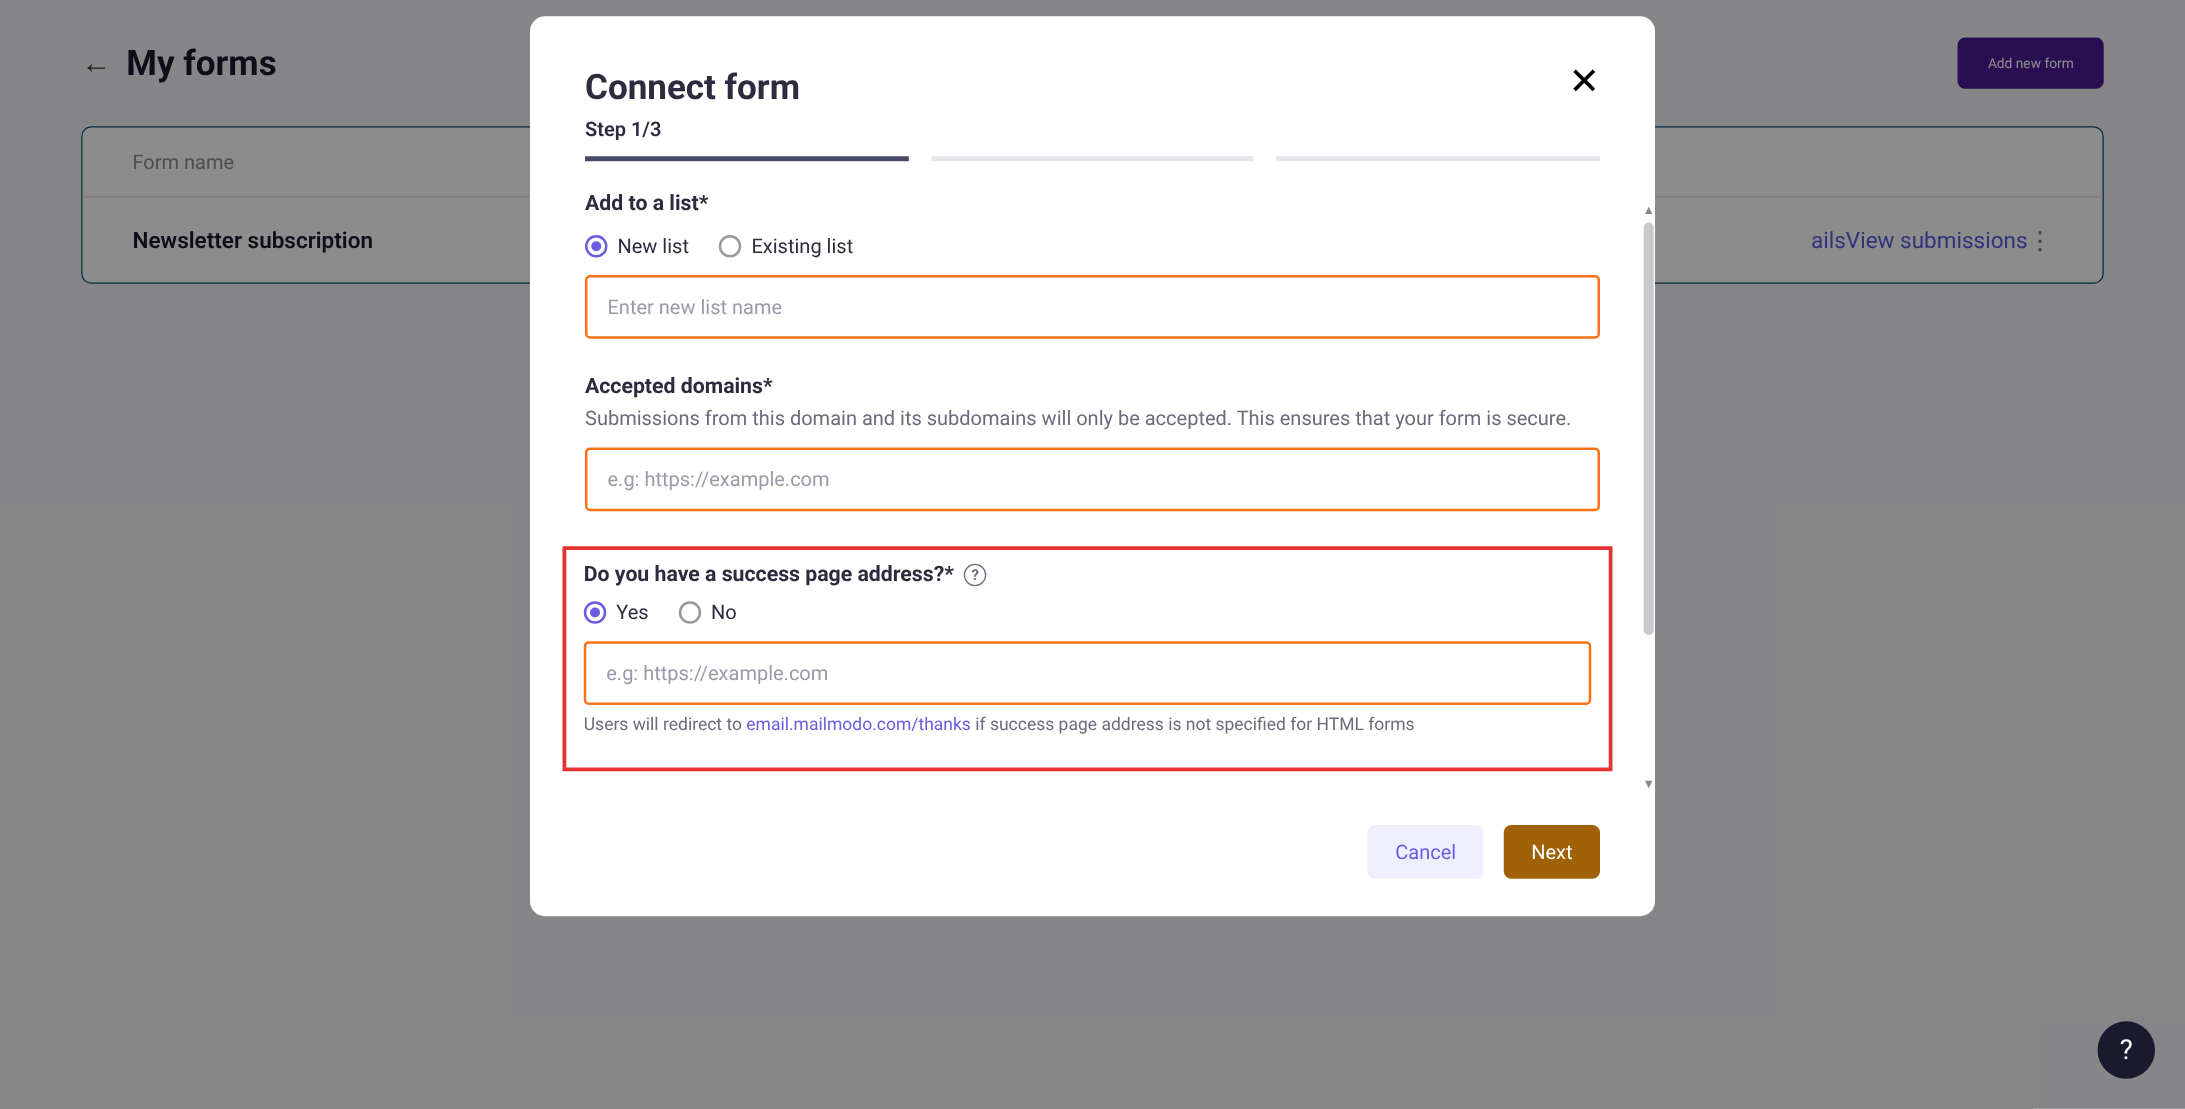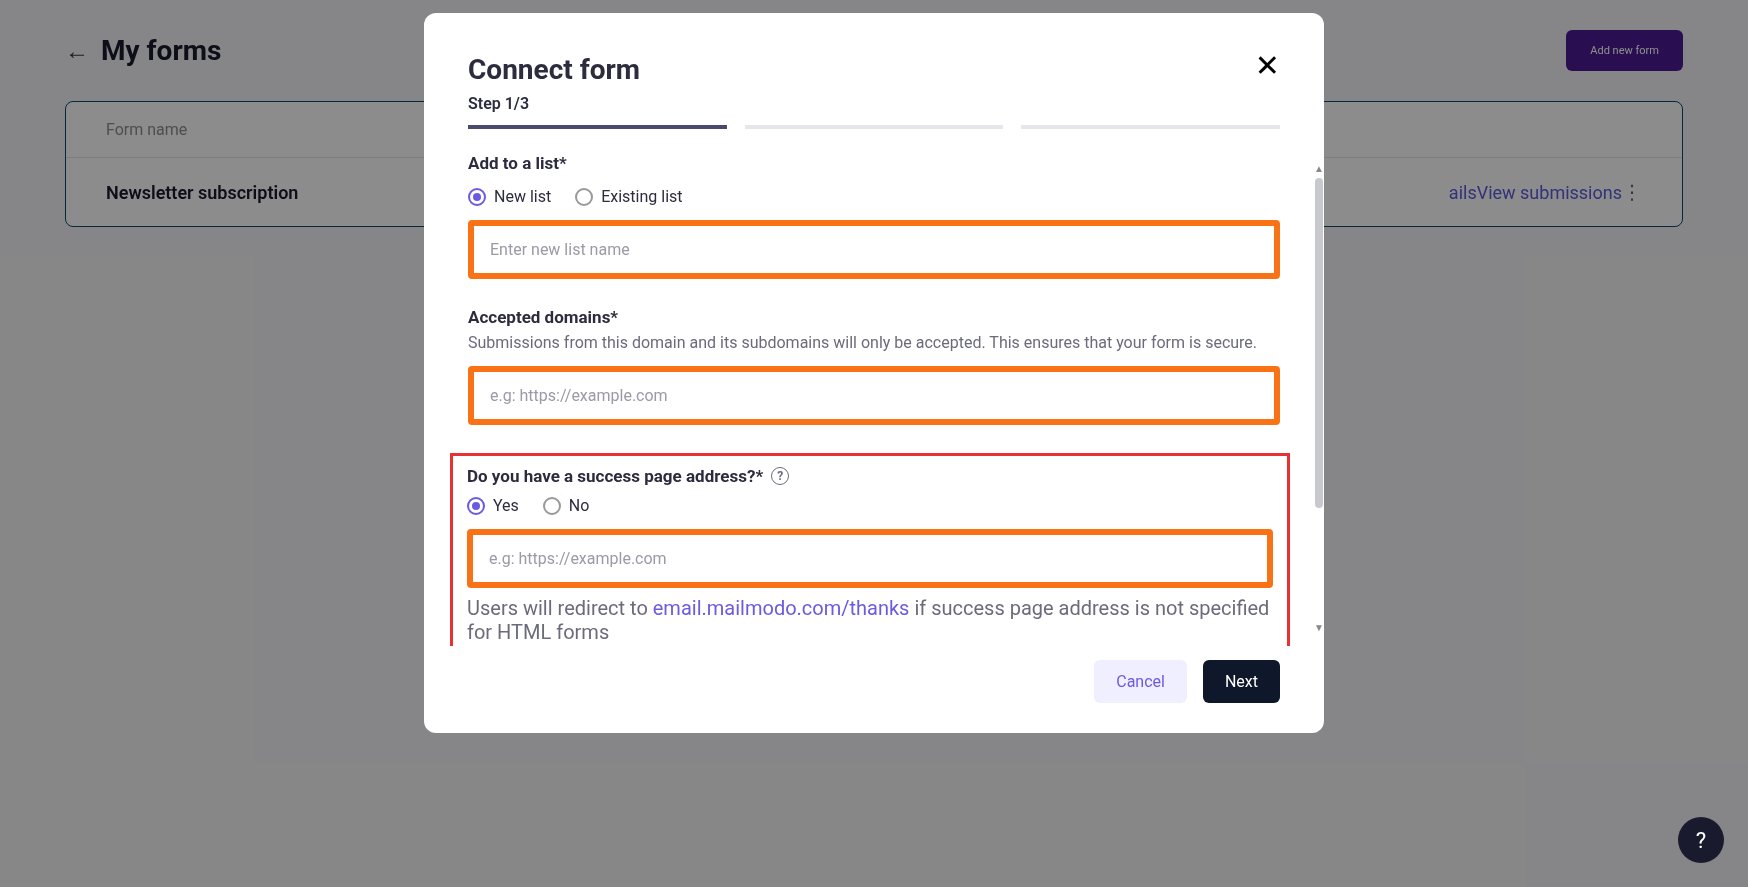--- a/index.html
+++ b/index.html
@@ -192,42 +192,42 @@
       background: #6b5be0;
       border-radius: 50%;
     }
     .radio-label {
       font-size: 16px;
       color: #2c2c3e;
     }
     .text-input {
       width: 100%;
       padding: 14px 16px;
-      border: 6px solid #f97316;
+      border: 2px solid #f97316;
       border-radius: 4px;
       font-size: 16px;
       margin-top: 14px;
       color: #2c2c3e;
     }
     .text-input::placeholder {
       color: #9a9aa8;
     }
     .help-icon {
       width: 18px;
       height: 18px;
       border: 1.5px solid #6b6b7b;
       border-radius: 50%;
       display: inline-flex;
       align-items: center;
       justify-content: center;
       font-size: 12px;
       color: #6b6b7b;
     }
     .hint-text {
-      font-size: 20px;
+      font-size: 14px;
       color: #6b6b7b;
       margin-top: 8px;
     }
     .hint-link {
       color: #6b5be0;
     }
     .highlight-box {
       border: 3px solid #e63232;
       padding: 10px 14px 14px 14px;
       margin-left: -18px;
@@ -242,21 +242,21 @@
     .cancel-btn {
       background: #f0efff;
       color: #6b5be0;
       border: none;
       padding: 12px 22px;
       border-radius: 6px;
       font-size: 16px;
       cursor: pointer;
     }
     .next-btn {
-      background: #0f172a;
+      background: #a16207;
       color: #fff;
       border: none;
       padding: 12px 22px;
       border-radius: 6px;
       font-size: 16px;
       cursor: pointer;
     }
     .scroll-indicator {
       position: absolute;
       right: 0;

